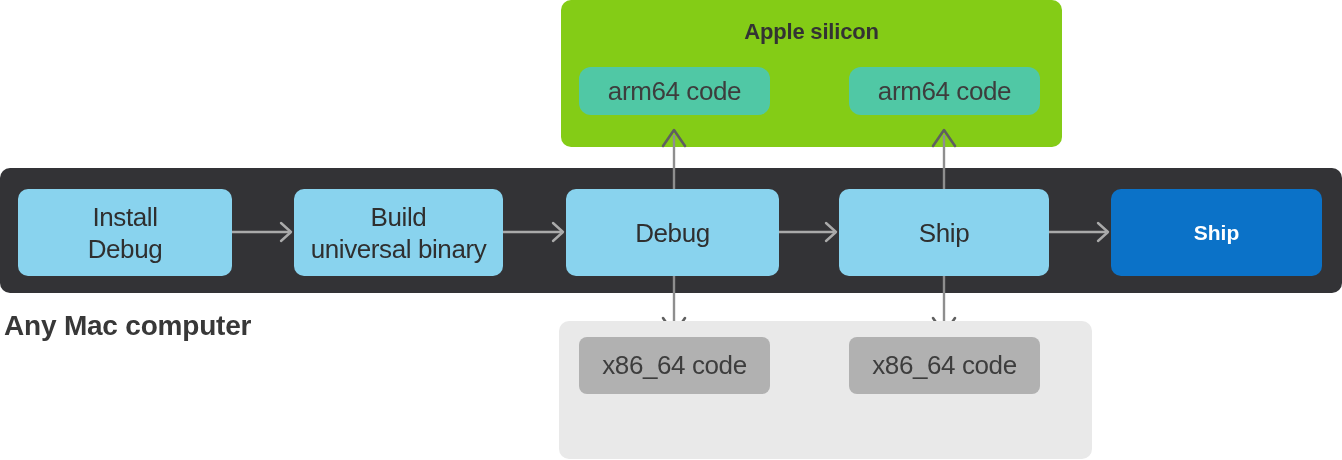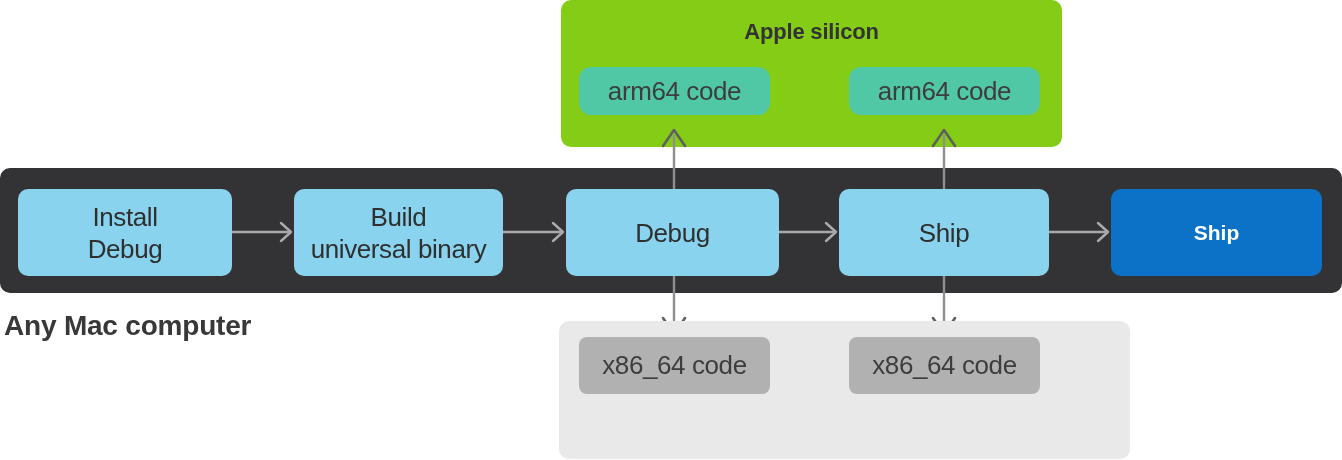--- a/index.html
+++ b/index.html
@@ -12,21 +12,21 @@
     color: #333333;
     overflow: hidden;
   }
 
   
   .platform {
     position: absolute;
     border-radius: 10px;
   }
   .platform-apple { left: 561px; top: 0; width: 501px; height: 147px; background: #84cc16; }
-  .platform-intel { left: 559px; top: 321px; width: 571px; height: 138px; background: #e9e9e9; }
+  .platform-intel { left: 559px; top: 321px; width: 501px; height: 138px; background: #e9e9e9; padding-left: 32px; }
   .platform-label {
     position: absolute;
     left: 0; width: 100%;
     text-align: center;
     font-weight: bold;
     font-size: 22px;
     color: #333333;
     letter-spacing: -0.2px;
     white-space: nowrap;
   }

